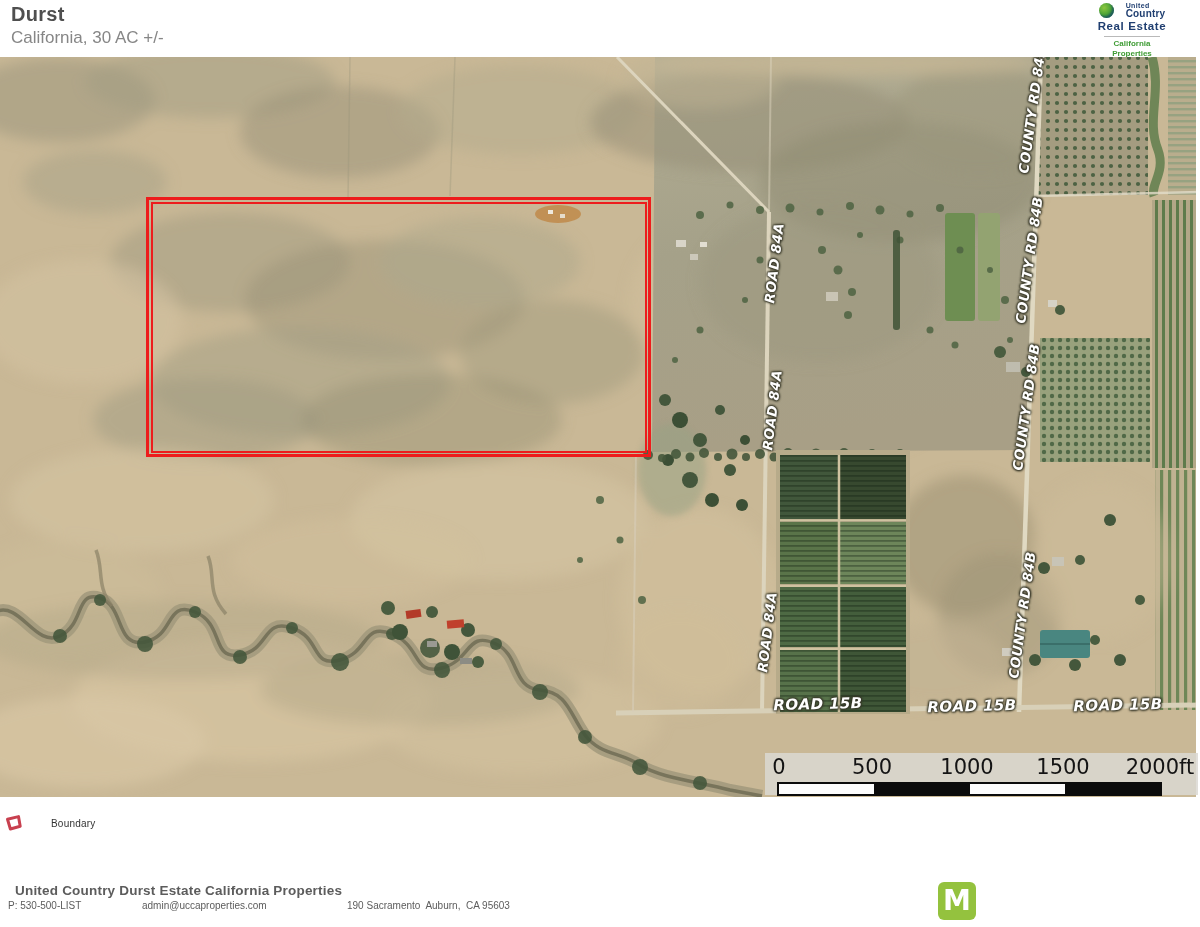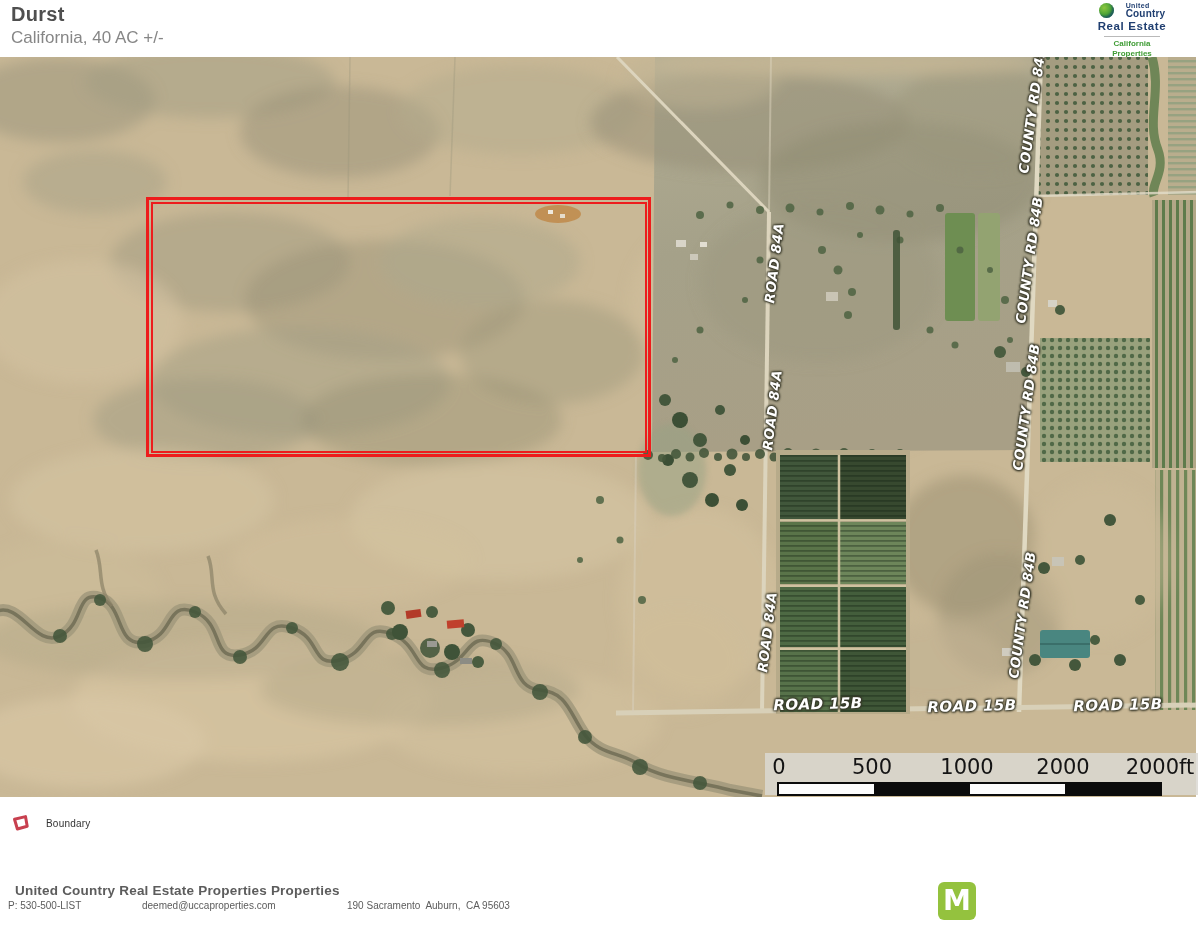--- a/index.html
+++ b/index.html
@@ -53,41 +53,41 @@
             background:rgba(218,216,210,.85);}
   .st{position:absolute;top:2px;font-family:"DejaVu Sans",sans-serif;font-size:21px;color:#141414;
       transform:translateX(-50%);white-space:nowrap;}
   .st0{left:14px;} .st1{left:107px;} .st2{left:202px;} .st3{left:298px;} .st4{left:395px;}
   .sbar{position:absolute;left:12px;top:29px;width:381px;height:10px;border:2px solid #0b0b0b;
         display:flex;box-sizing:content-box;}
   .seg{flex:1 1 0;} .seg.w{background:#fdfdfd;} .seg.b{background:#0b0b0b;}
 
   
   .legend{position:absolute;left:0;top:797px;width:1200px;height:60px;background:#fff;}
-  .legend-item{position:absolute;left:10px;top:17px;display:flex;align-items:center;gap:14px;}
+  .legend-item{position:absolute;left:3px;top:17px;display:flex;align-items:center;gap:26px;}
   .legend-label{font-size:10px;color:#333;font-weight:500;letter-spacing:.2px;}
 
   
   .footer{position:absolute;left:0;top:870px;width:1200px;height:57px;background:#fff;}
   .company{position:absolute;left:15px;top:13px;font-size:13.5px;font-weight:bold;color:#5c5c5c;letter-spacing:.2px;}
   .contact{position:absolute;top:30px;font-size:10px;color:#5c5c5c;white-space:pre;}
   .phone{left:8px;} .email{left:142px;} .addr{left:347px;}
 
   .mr-logo{position:absolute;left:938px;top:12px;width:38px;height:38px;border-radius:6px;
            background:#94c23e;color:#fff;display:flex;align-items:center;justify-content:center;
            font-size:28px;font-weight:bold;font-family:"DejaVu Sans",sans-serif;line-height:1;}
   .disclaimer{position:absolute;left:984px;top:11px;width:214px;font-size:8px;line-height:9.6px;
               color:#8f8f8f;white-space:pre-wrap;}
 </style>
 </head>
 <body>
 
 <div class="header">
   <div class="title">Durst</div>
-  <div class="subtitle">California, 40 AC +/-</div>
+  <div class="subtitle">California, 30 AC +/-</div>
   <div class="brand">
     <div class="brand-row">
       <span class="globe"></span>
       <span class="brand-stack">
         <div class="brand-united">United</div>
         <div class="brand-country">Country</div>
       </span>
     </div>
     <div class="brand-re">Real Estate</div>
     <div class="brand-divider"></div>
@@ -380,40 +380,40 @@
   <div class="rl rl-v rl5">ROAD 84A</div>
   <div class="rl rl-v rl6">ROAD 84A</div>
   <div class="rl rl-h rl7">ROAD 15B</div>
   <div class="rl rl-h rl8">ROAD 15B</div>
   <div class="rl rl-h rl9">ROAD 15B</div>
 
   <div class="scalebar">
     <span class="st st0">0</span>
     <span class="st st1">500</span>
     <span class="st st2">1000</span>
-    <span class="st st3">2000</span>
+    <span class="st st3">1500</span>
     <span class="st st4">2000ft</span>
     <div class="sbar">
       <div class="seg w"></div>
       <div class="seg b"></div>
       <div class="seg w"></div>
       <div class="seg b"></div>
     </div>
   </div>
 </div>
 
 <div class="legend">
   <div class="legend-item">
     <svg width="22" height="18" viewBox="0 0 22 18">
       <path d="M4.5,5.2 L15.5,2.6 L17.2,12.2 L7.4,15 Z" fill="none" stroke="#c8404f" stroke-width="3" stroke-linejoin="round"></path>
     </svg>
     <span class="legend-label">Boundary</span>
   </div>
 </div>
 
 <div class="footer">
-  <div class="company">United Country Real Estate Properties Properties</div>
+  <div class="company">United Country Durst Estate California Properties</div>
   <span class="contact phone">P: 530-500-LIST</span>
-  <span class="contact email">deemed@uccaproperties.com</span>
+  <span class="contact email">admin@uccaproperties.com</span>
   <span class="contact addr">190 Sacramento  Auburn,  CA 95603</span>
 
   <div class="mr-logo">M</div>
 </div>
 
 </body></html>

